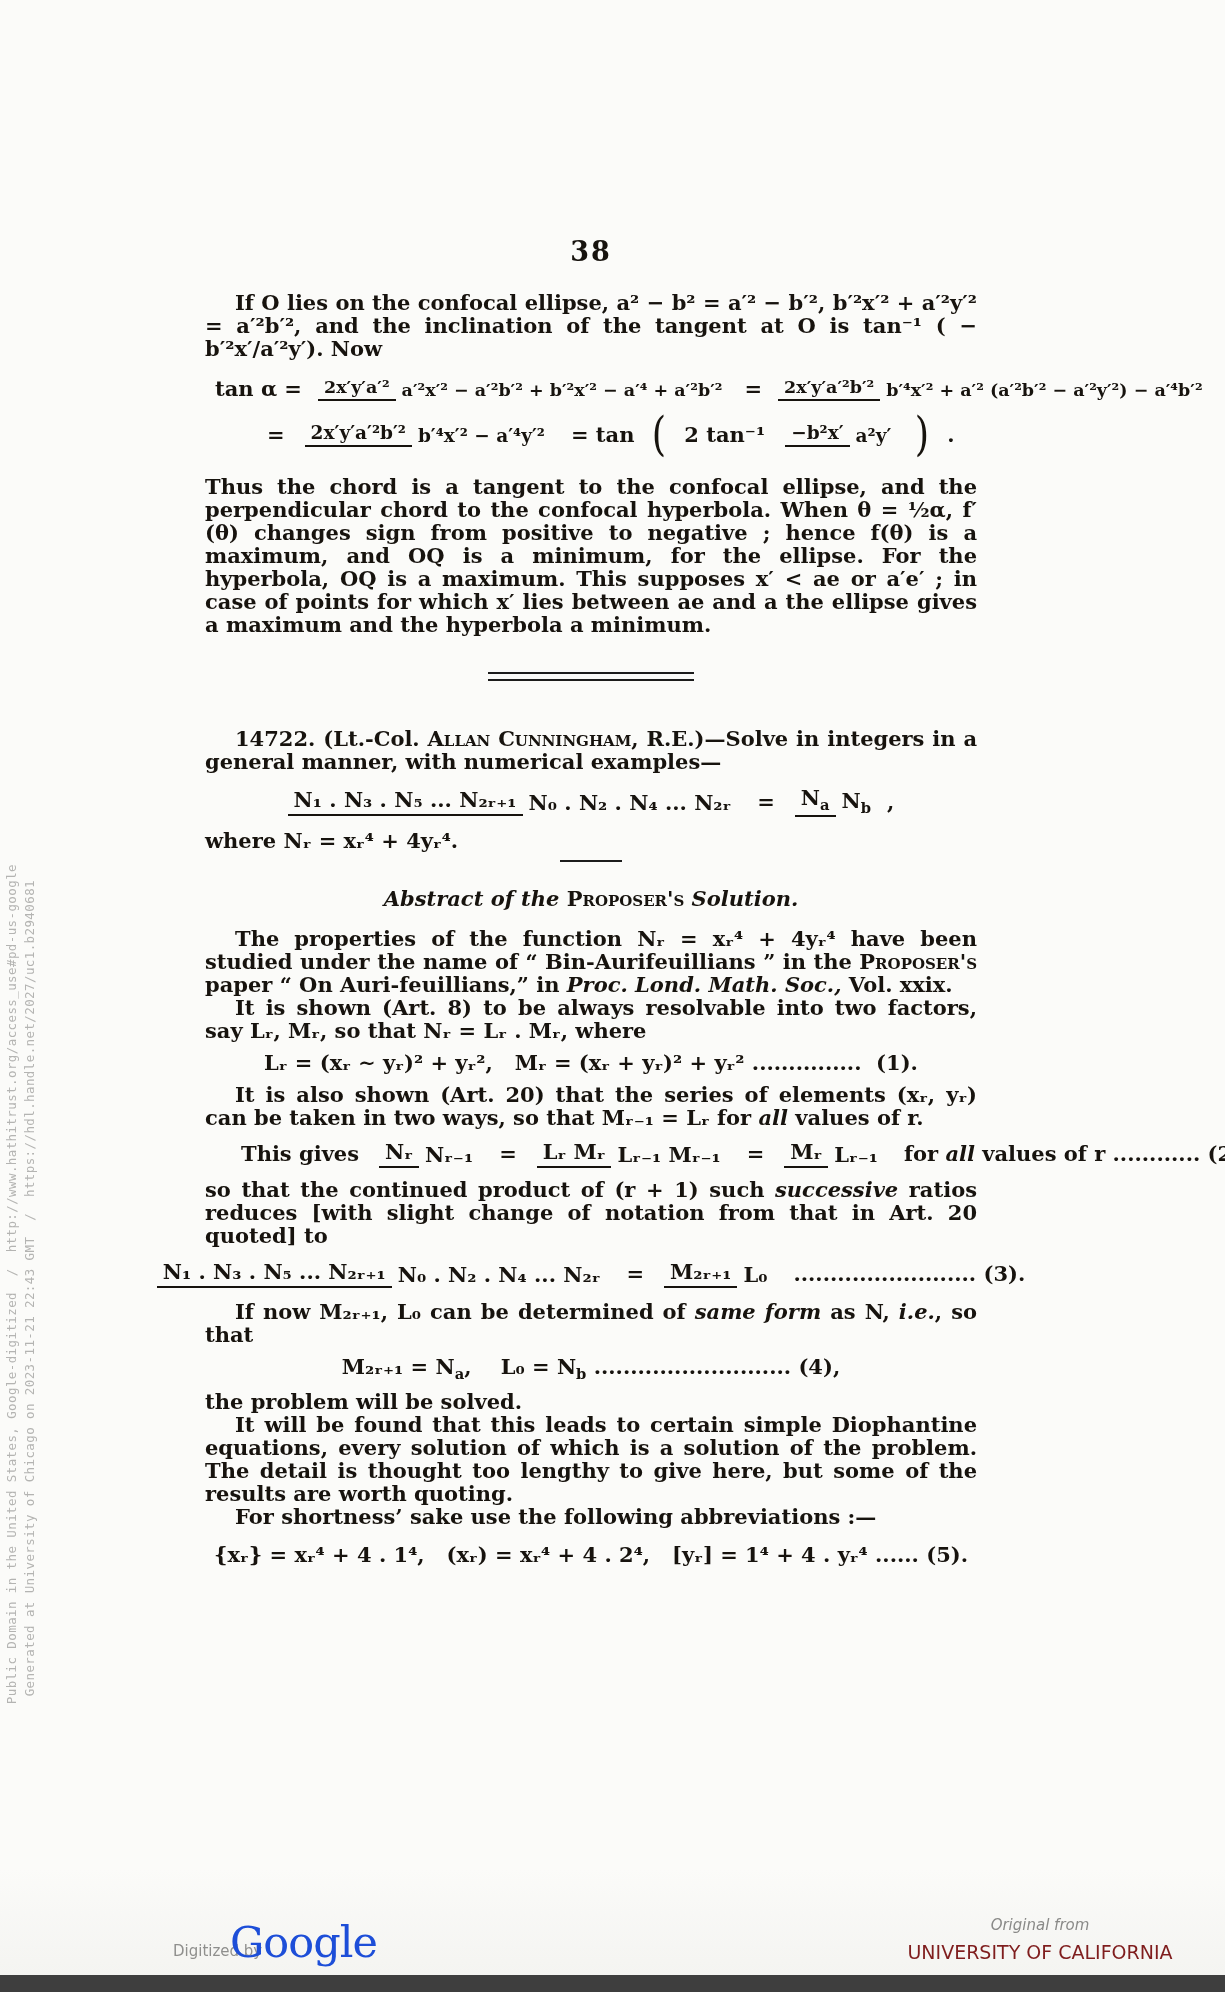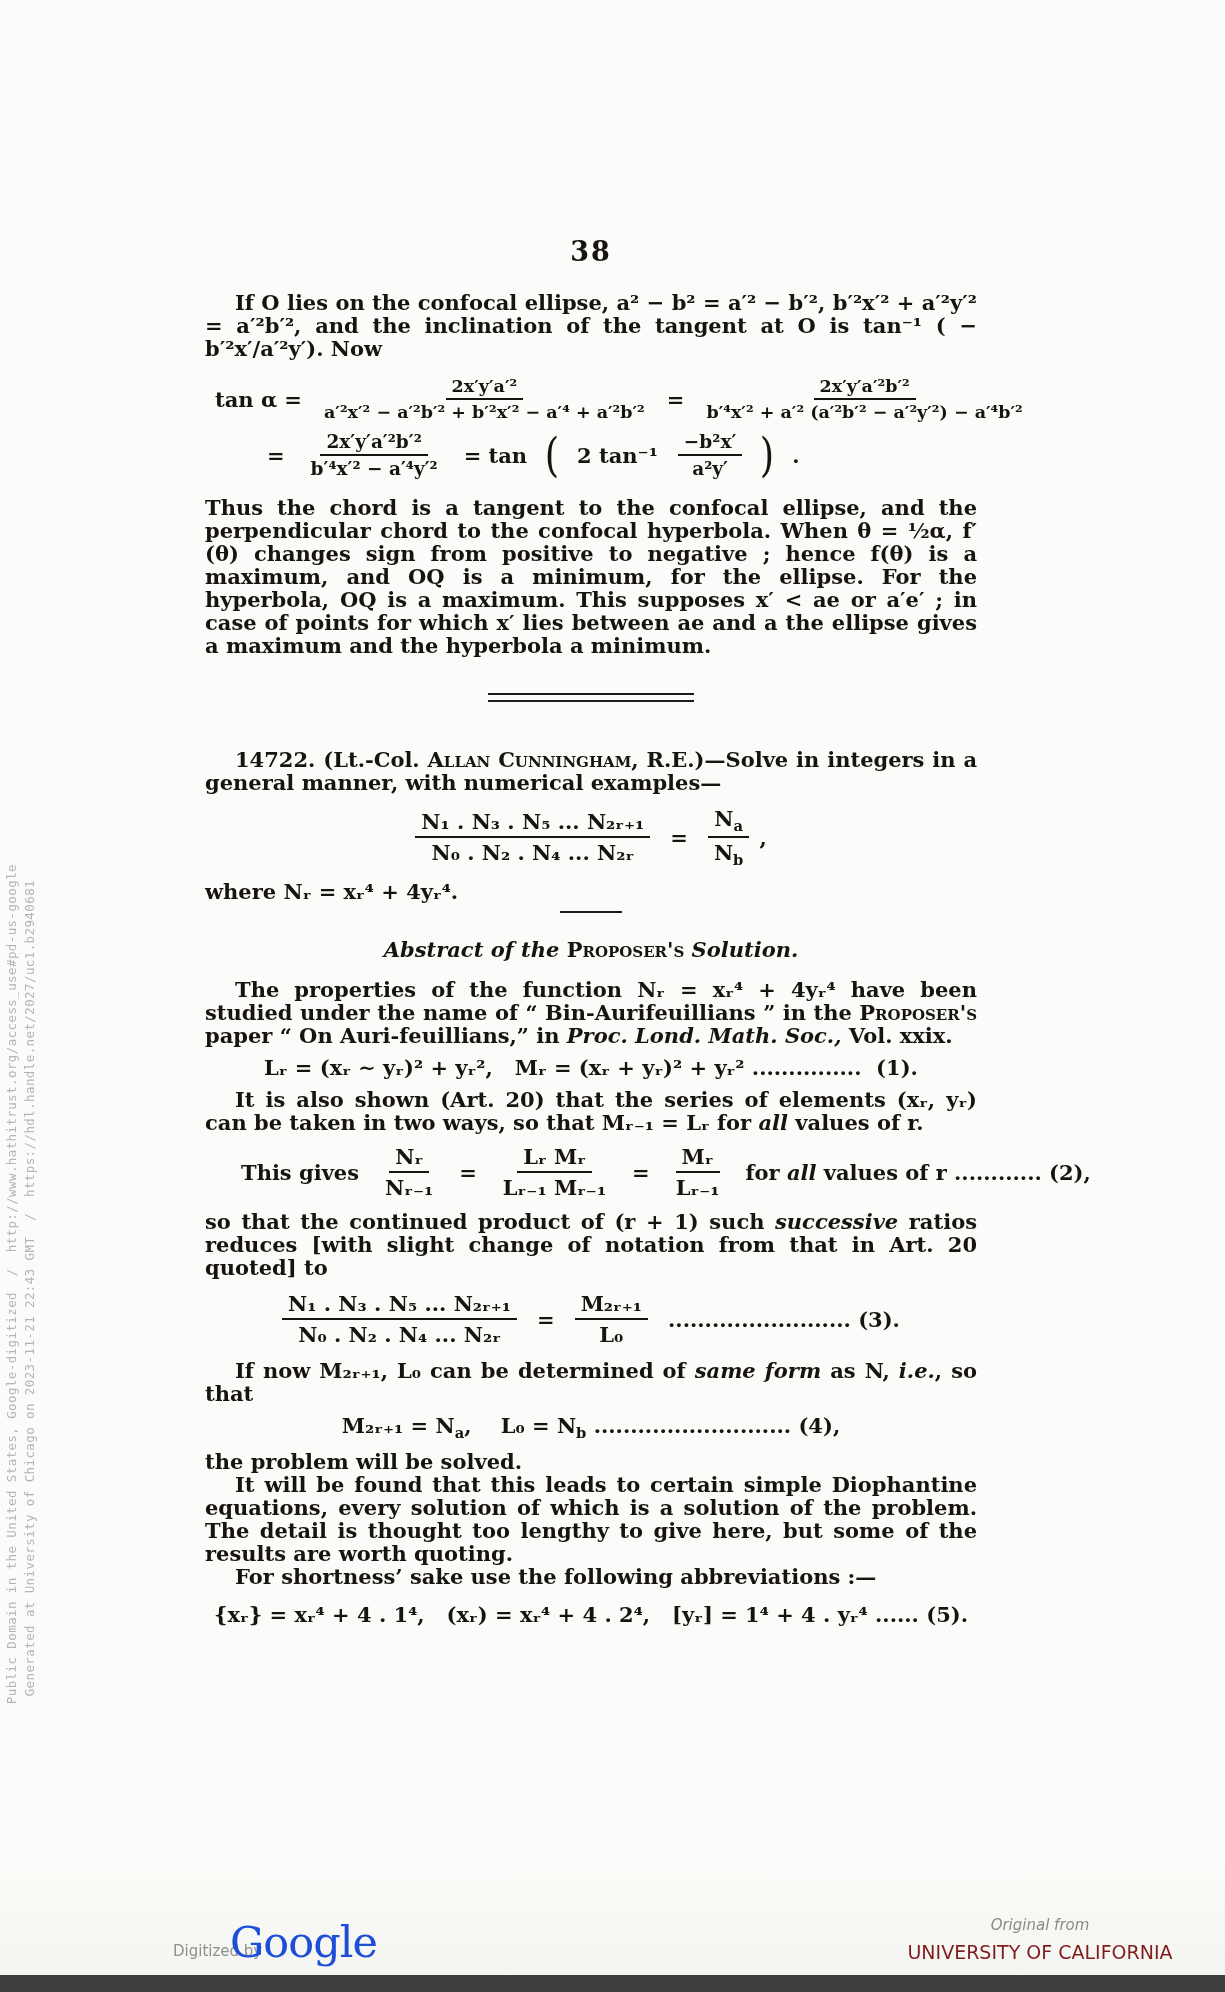--- a/index.html
+++ b/index.html
@@ -9,21 +9,21 @@
   .pgnum{text-align:center;font-size:27px;letter-spacing:2px;margin:0 0 24px 0;}
   p.body{font-size:21px;line-height:23px;text-align:justify;margin:0;}
   .indent{text-indent:30px;}
   .sc{font-variant:small-caps;}
   i{font-style:italic;}
   
   .eq{display:flex;align-items:center;font-size:21px;margin:12px 0;gap:8px;}
   .eq span{white-space:pre;}
   .eq>span{margin:0 6px;}
   .eq-center{justify-content:center;}
-  .fr{display:inline-flex;flex-direction:column;align-items:center;}
+  .fr{display:inline-flex;flex-direction:row;align-items:center;}
   .fr .nu{display:block;padding:0 6px 2px 6px;border-bottom:2px solid #17130e;margin:0 !important;}
   .fr .de{display:block;padding:2px 6px 0 6px;margin:0 !important;}
   .eq-tan{margin:16px 0 6px 0;padding-left:6px;}
   .eq-tan .fr{font-size:17.5px;}
   .eq-tan>span{margin:0 4px;}
   .eq-tan2{margin:4px 0 14px 0;padding-left:56px;}
   .eq-tan2 .fr{font-size:18.5px;}
   .bigp{font-size:46px;font-weight:normal;margin:0 2px !important;transform:scaleX(.8);}
   sub{font-size:70%;}
   
@@ -96,20 +96,21 @@
     </div>
 
     <p class="body">where  Nᵣ = xᵣ⁴ + 4yᵣ⁴.</p>
 
     <div class="rule-short"></div>
 
     <p class="abstract-head"><i>Abstract of the </i><span class="sc">Proposer's</span><i> Solution.</i></p>
 
     <p class="body indent"><span>The properties of the function  Nᵣ = xᵣ⁴ + 4yᵣ⁴  have been studied under the name of “ Bin-Aurifeuillians ” in the </span><span class="sc">Proposer's</span><span> paper “ On Auri-feuillians,” in </span><i>Proc. Lond. Math. Soc.,</i><span> Vol. xxix.</span></p>
 
+    <p class="body indent">It is shown (Art. 8) to be always resolvable into two factors, say Lᵣ, Mᵣ, so that  Nᵣ = Lᵣ . Mᵣ, where</p>
 
     <div class="eq eq-center" style="margin:8px 0">
       <span>Lᵣ = (xᵣ ∼ yᵣ)² + yᵣ²,   Mᵣ = (xᵣ + yᵣ)² + yᵣ² ...............  (1).</span>
     </div>
 
     <p class="body indent"><span>It is also shown (Art. 20) that the series of elements (xᵣ, yᵣ) can be taken in two ways, so that  Mᵣ₋₁ = Lᵣ  for </span><i>all</i><span> values of r.</span></p>
 
     <div class="eq" style="padding-left:30px;margin:10px 0">
       <span>This gives</span>
       <span class="fr"><span class="nu">Nᵣ</span><span class="de">Nᵣ₋₁</span></span>

